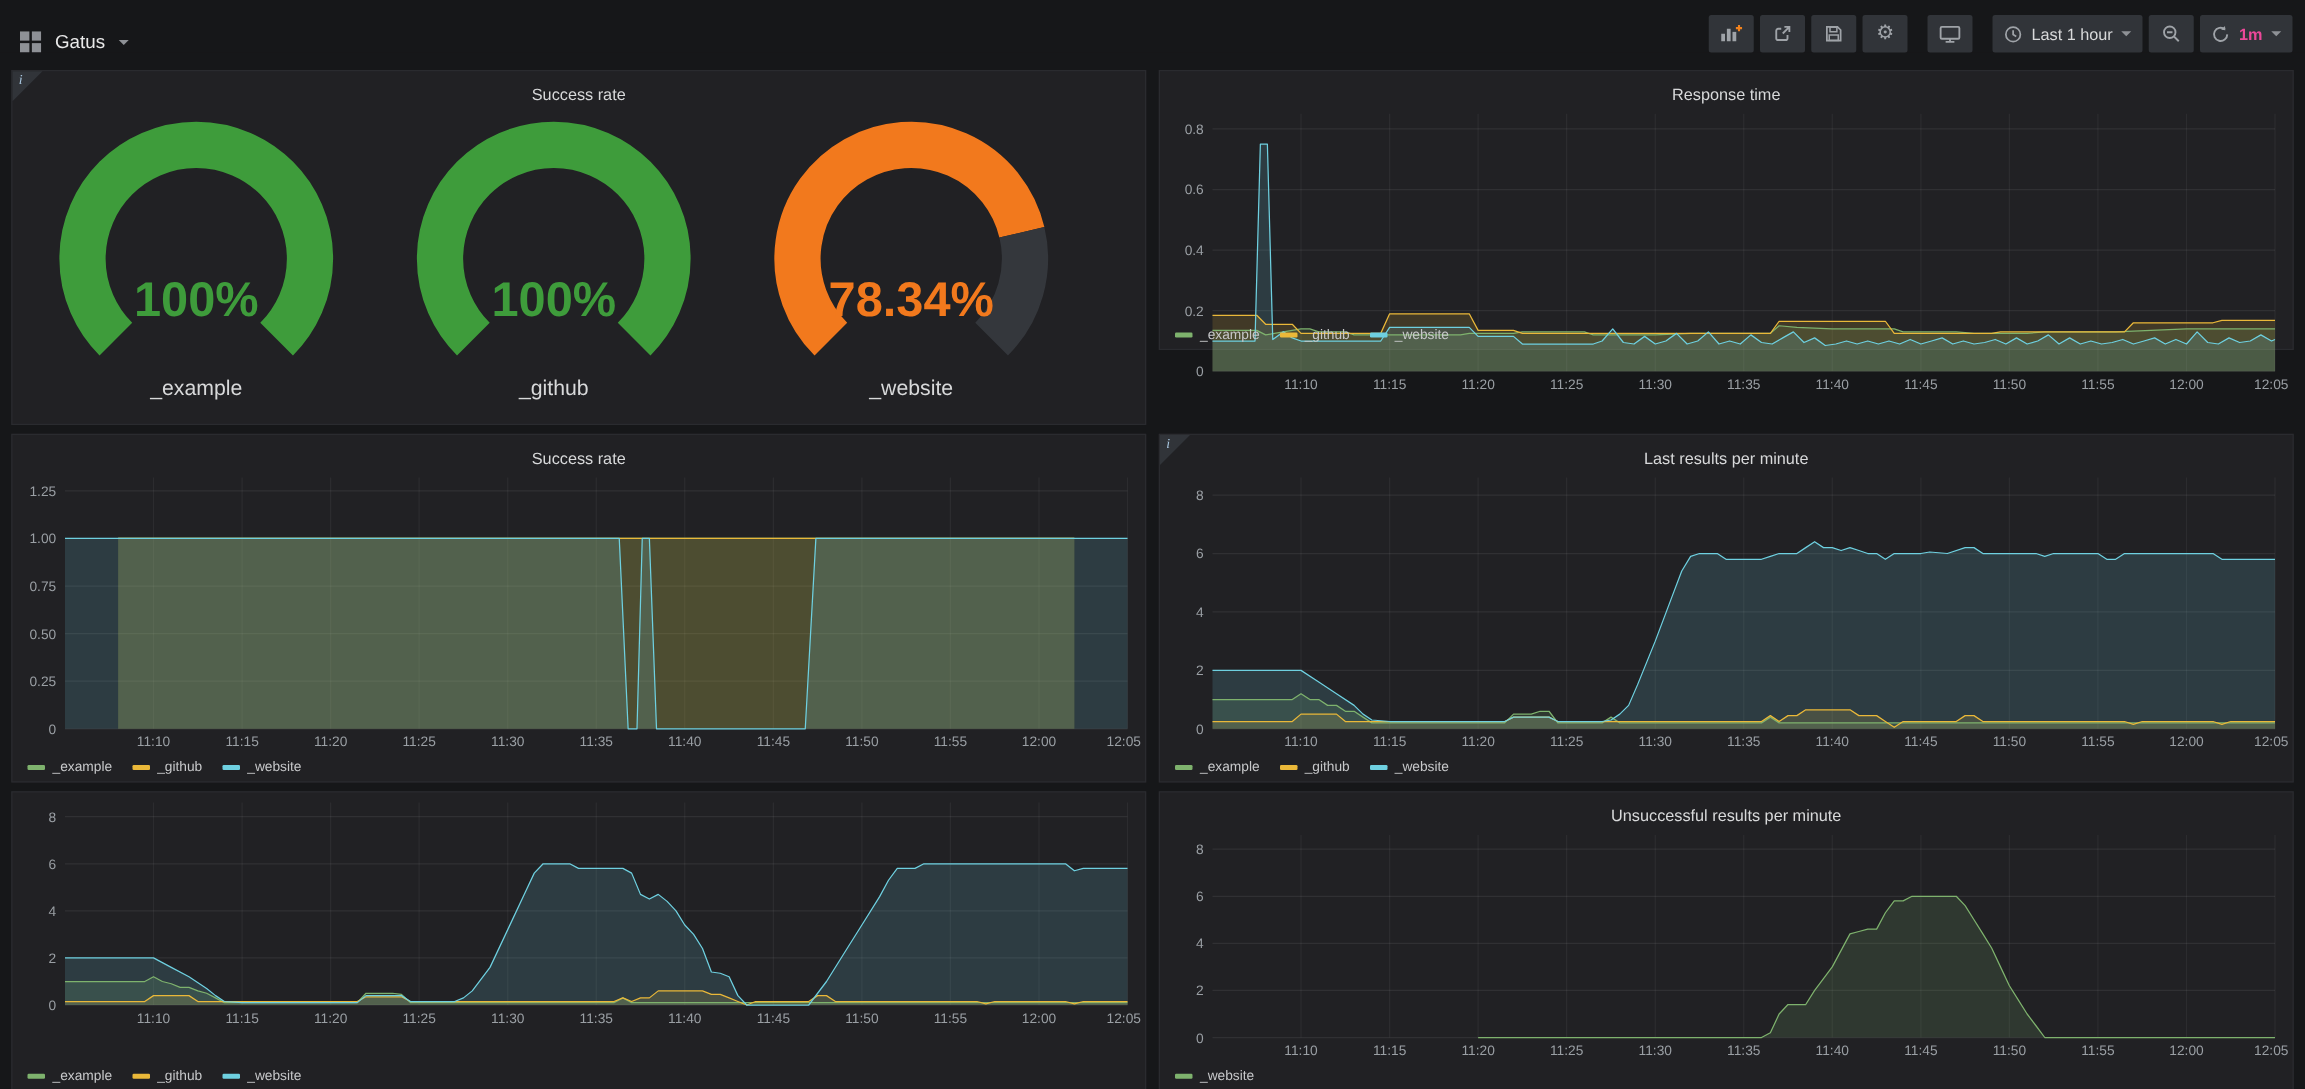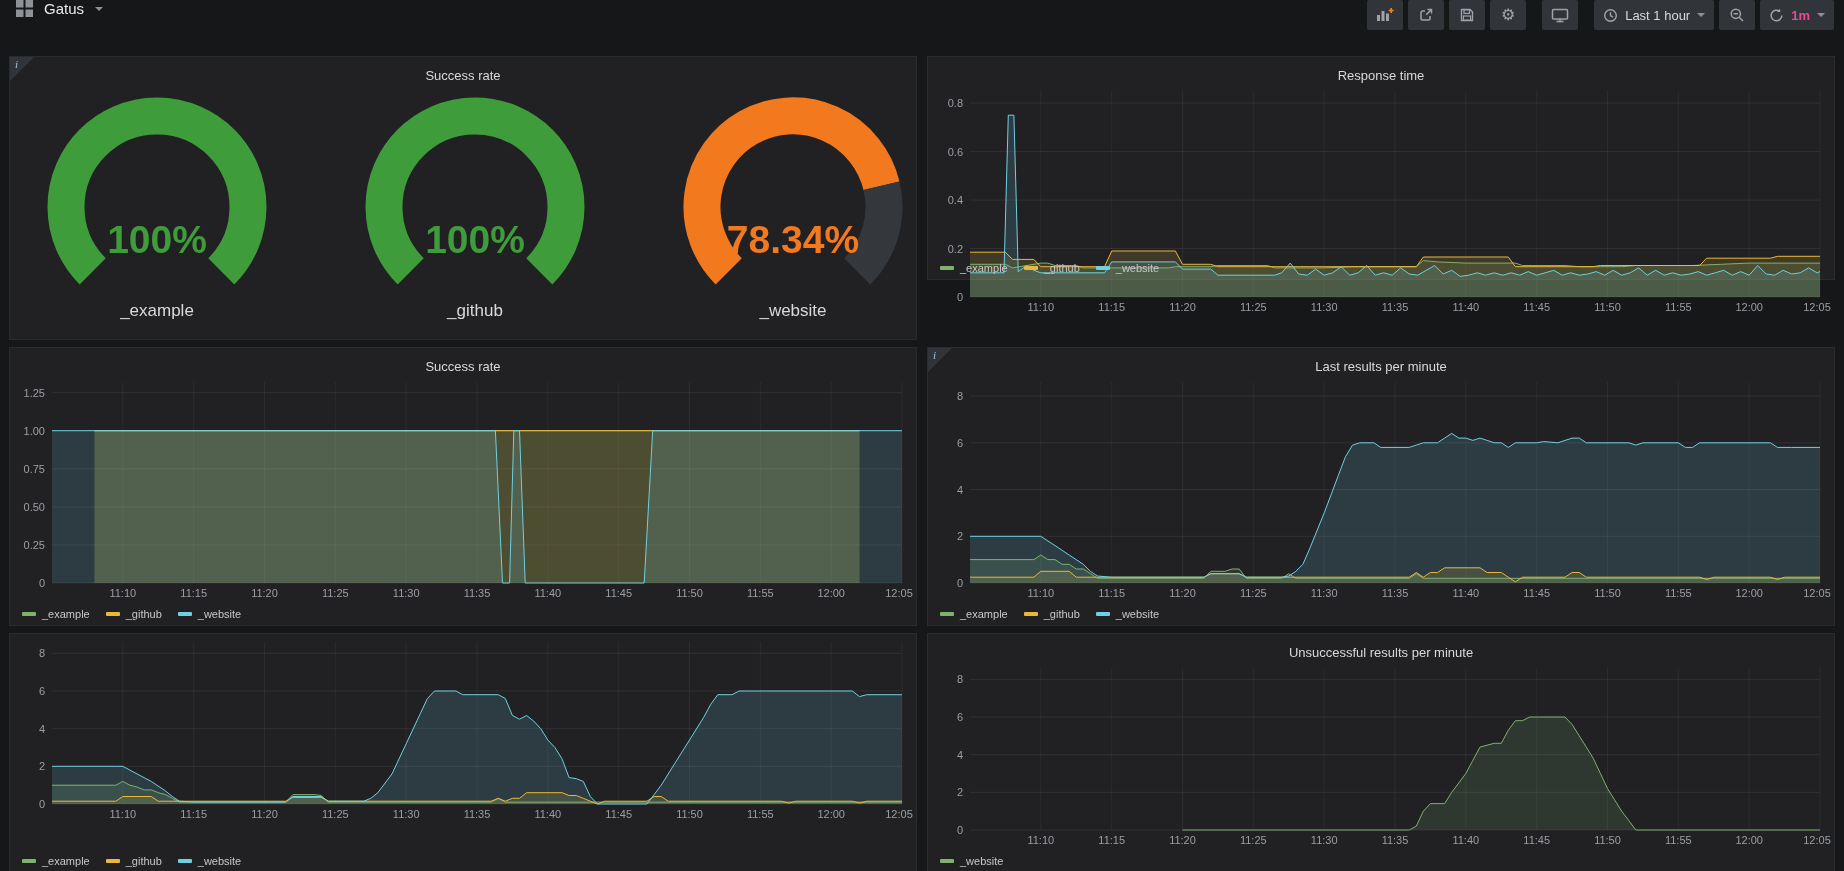--- a/index.html
+++ b/index.html
@@ -1,21 +1,21 @@
 <!DOCTYPE html>
 <html><head>
 <meta charset="utf-8">
 <style>
   * { margin:0; padding:0; box-sizing:border-box; }
   html,body { width:1844px; height:871px; overflow:hidden; background:#161719;
     font-family:"Liberation Sans","DejaVu Sans",sans-serif; }
   svg { display:block; font-family:inherit; }
 
   
-  .navbar { height:42px; display:flex; align-items:flex-start; justify-content:space-between;
+  .navbar { height:42px; display:flex; align-items:flex-end; justify-content:space-between;
     padding:0 10px; background:#161719; }
   .nav-left { display:flex; align-items:center; gap:11px; padding-left:6px; }
   .nav-title { color:#e9e9e9; font-size:15px; font-weight:500; cursor:pointer; }
   .caret { width:0; height:0; border-left:4px solid transparent; border-right:4px solid transparent;
     border-top:4px solid #8e9196; display:inline-block; }
   .nav-right { display:flex; align-items:center; }
   .nav-btn { height:30px; min-width:36px; padding:0 9px; background:#313439; border-radius:2px;
     display:flex; align-items:center; justify-content:center; gap:7px; color:#9fa3a8;
     font-size:13px; cursor:pointer; margin-left:5px; }
   .nav-btn.gap { margin-left:16px; }
@@ -39,21 +39,21 @@
     font-size:11px; color:#c7c8ca; }
   .legend-item { display:flex; align-items:center; cursor:pointer; }
   .legend-item .dash { display:inline-block; width:14px; height:4px; border-radius:1px; margin-right:6px; }
 
   .info-corner { position:absolute; top:0; left:0; width:0; height:0;
     border-top:24px solid #313439; border-right:24px solid transparent; z-index:2; }
   .info-corner span { position:absolute; top:-23px; left:5px; font-size:11px; font-style:italic;
     color:#a9c7e0; font-family:"Liberation Serif","DejaVu Serif",serif; }
 
   
-  .gauges { flex:1; display:flex; align-items:center; justify-content:flex-start; padding:0 4px 8px;gap:32px; }
+  .gauges { flex:1; display:flex; align-items:center; justify-content:flex-start; padding:0 4px 8px; }
   .gauge { display:flex; flex-direction:column; align-items:center; }
   .gauge-label { font-size:17px; color:#d8d9da; margin-top:2px; }
 </style>
 </head>
 <body>
 
 <div class="navbar">
   <div class="nav-left">
     <svg width="17" height="17" viewBox="0 0 17 17">
       <rect x="0" y="0" width="7.5" height="7.5" fill="#8e9196"></rect>

